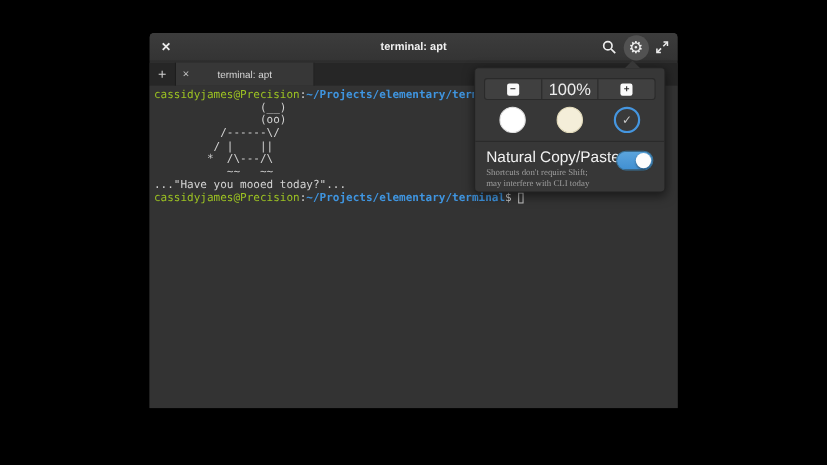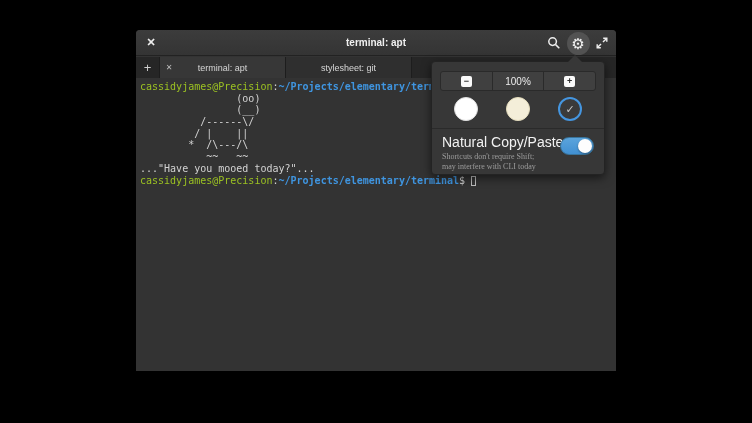--- a/index.html
+++ b/index.html
@@ -56,21 +56,21 @@
                border-left:7px solid transparent; border-right:7px solid transparent;
                border-bottom:7px solid #373737; }
   .zoomrow { position:absolute; left:8px; top:9px; width:156px; height:20px;
              background:#404040; border:1px solid #2a2a2a; border-radius:3px;
              display:flex; align-items:stretch; }
   .zcell { flex:1; display:flex; align-items:center; justify-content:center; }
   .zcell + .zcell { border-left:1px solid #2a2a2a; }
   .zoom-sq { display:flex; width:11px; height:11px; background:#fafafa; border-radius:2px;
              align-items:center; justify-content:center; color:#2e2e2e; font-size:9px;
              font-weight:bold; line-height:1; }
-  .zlevel { color:#ececec; font-size:10px; }
+  .zlevel { color:#ececec; font-size:15px; }
   .themes { position:absolute; left:22px; right:22px; top:35px; height:24px;
             display:flex; justify-content:space-between; }
   .swatch { width:24px; height:24px; border-radius:50%; }
   .sw-light { background:#ffffff; border:1px solid #e0e0e0; }
   .sw-sol   { background:#f4eed9; border:1px solid #e4dcbc; }
   .sw-dark  { background:#3a3a3a; border:2px solid #4596e0; display:flex;
               align-items:center; justify-content:center; color:#c9c9c9; font-size:11px; }
   .pop-divider { position:absolute; left:0; right:0; top:66px; border-top:1px solid #2a2a2a; }
   .ncp { position:absolute; left:10px; top:72px; right:10px; }
   .ncp-title { color:#f2f2f2; font-size:14px; margin-bottom:2px; }
@@ -117,29 +117,26 @@
     </div>
 
     <div class="tabbar">
       <div class="newtab">
         <span>+</span>
       </div>
       <div class="tab tab-active">
         <span class="tab-close">✕</span>
         <span class="tab-label">terminal: apt</span>
       </div>
-      <div class="tab tab-inactive">
-        <span class="tab-label">stylesheet: git</span>
-      </div>
     </div>
 
     <div class="term">
       <div class="tline"><span class="green">cassidyjames@Precision</span><span>:</span><span class="blue">~/Projects/elementary/terminal</span></div>
+      <div class="tline">                (__)</div>
       <div class="tline">                (oo)</div>
-      <div class="tline">                (__)</div>
       <div class="tline">          /------\/</div>
       <div class="tline">         / |    ||</div>
       <div class="tline">        *  /\---/\</div>
       <div class="tline">           ~~   ~~</div>
       <div class="tline">..."Have you mooed today?"...</div>
       <div class="tline"><span class="green">cassidyjames@Precision</span><span>:</span><span class="blue">~/Projects/elementary/terminal</span><span>$</span><span class="cursor"></span></div>
     </div>
 
     <div class="popover">
       <div class="pop-arrow"></div>

